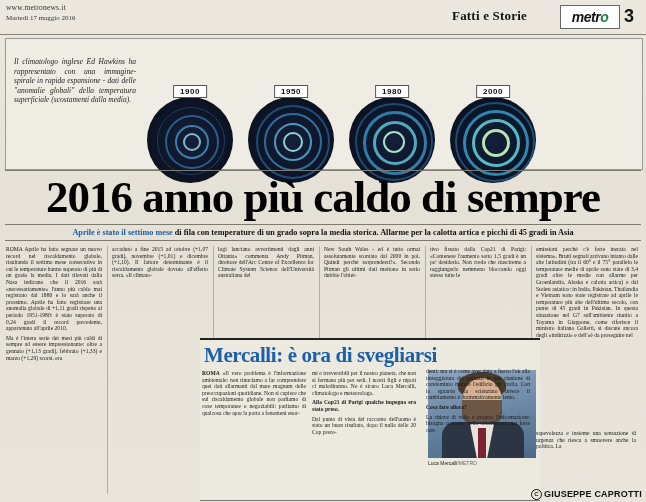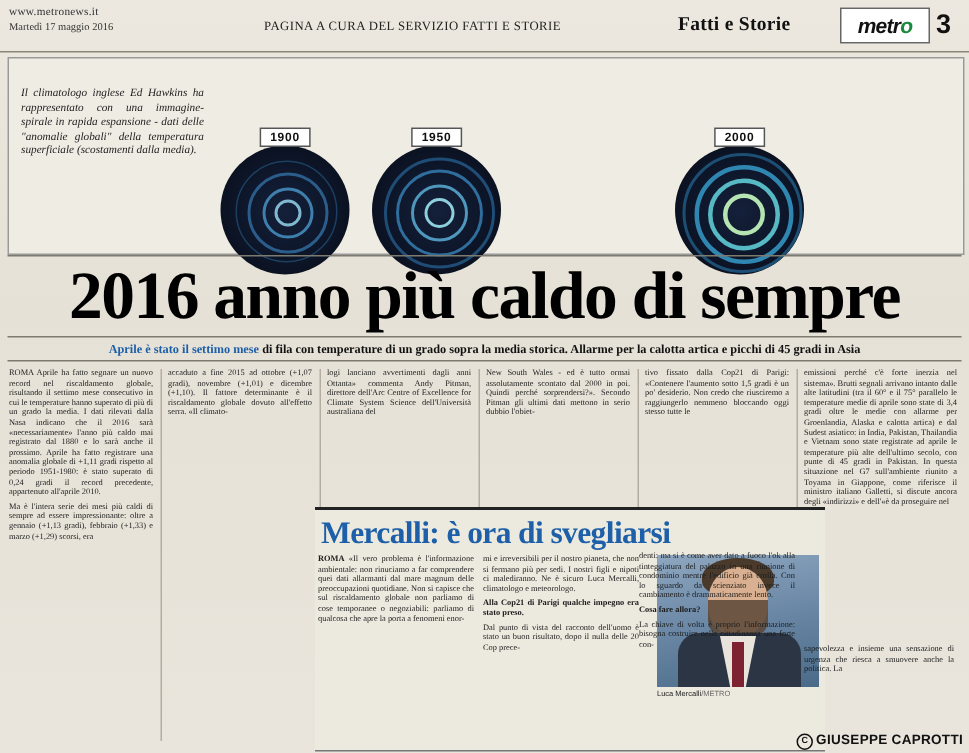--- a/index.html
+++ b/index.html
@@ -103,21 +103,21 @@
     position:absolute;top:0;width:96px;font-size:5.6px;line-height:6.6px;
     text-align:justify;color:#1b1b1b;
     hyphens:auto;
   }
   .col p{margin:0 0 3px 0;}
   .vline{
     position:absolute;top:0;width:1px;height:248px;background:#b3ada0;
   }
   
   .mercalli{
-    position:absolute;left:210px;top:338px;width:340px;height:160px;
+    position:absolute;left:200px;top:338px;width:340px;height:160px;
     background:#eceadf;border-top:2px solid #222;border-bottom:1px solid #777;
   }
   .mercalli-title{
     position:absolute;left:4px;top:3px;width:332px;
     font-size:21px;font-weight:bold;color:#1d5fa8;letter-spacing:-0.4px;
   }
   .m-col{
     position:absolute;top:30px;width:104px;font-size:5.6px;line-height:6.6px;
     text-align:justify;color:#1b1b1b;
   }
@@ -173,21 +173,20 @@
 <div class="page">
 
   <div class="masthead">
     <div class="mast-left">
       <div class="mast-url">www.metronews.it</div>
       <div class="mast-date">
         <span>Martedì</span>
         <span>17 maggio 2016</span>
       </div>
     </div>
-    <div class="mast-center">PAGINA A CURA DEL SERVIZIO FATTI E STORIE</div>
     <div class="mast-section">Fatti e Storie</div>
     <div class="metro-logo">
       <span>metr</span>
         <span class="dot">o</span>
     </div>
     <div class="page-num">3</div>
   </div>
 
   <div class="feature">
     <div class="feature-text">Il climatologo inglese Ed Hawkins ha rappresentato con una immagine-spirale in rapida espansione - dati delle "anomalie globali" della temperatura superficiale (scostamenti dalla media).</div>
@@ -207,20 +206,29 @@
       <div class="spiral" style="left:101px;">
         <div class="yr">1950</div>
         <div class="disc">
           <div class="ring" style="left:8px;top:8px;width:70px;height:70px;border:2px solid #1f4d75;"></div>
           <div class="ring" style="left:16px;top:16px;width:54px;height:54px;border:2px solid #2e6d9c;"></div>
           <div class="ring" style="left:26px;top:26px;width:34px;height:34px;border:2px solid #4f97bc;"></div>
           <div class="ring" style="left:35px;top:35px;width:16px;height:16px;border:2px solid #8ecfdd;"></div>
         </div>
       </div>
 
+      <div class="spiral" style="left:202px;">
+        <div class="yr">1980</div>
+        <div class="disc">
+          <div class="ring" style="left:6px;top:6px;width:74px;height:74px;border:2px solid #1c4a70;"></div>
+          <div class="ring" style="left:14px;top:14px;width:58px;height:58px;border:3px solid #2f7da8;"></div>
+          <div class="ring" style="left:24px;top:24px;width:38px;height:38px;border:3px solid #51a9bf;"></div>
+          <div class="ring" style="left:34px;top:34px;width:18px;height:18px;border:2px solid #a6dfc9;"></div>
+        </div>
+      </div>
 
       <div class="spiral" style="left:303px;">
         <div class="yr">2000</div>
         <div class="disc">
           <div class="ring" style="left:5px;top:5px;width:76px;height:76px;border:2px solid #1d4f74;"></div>
           <div class="ring" style="left:13px;top:13px;width:60px;height:60px;border:3px solid #2f86b0;"></div>
           <div class="ring" style="left:22px;top:22px;width:42px;height:42px;border:3px solid #56b9c3;"></div>
           <div class="ring" style="left:32px;top:32px;width:22px;height:22px;border:3px solid #b6e3b2;"></div>
         </div>
       </div>

